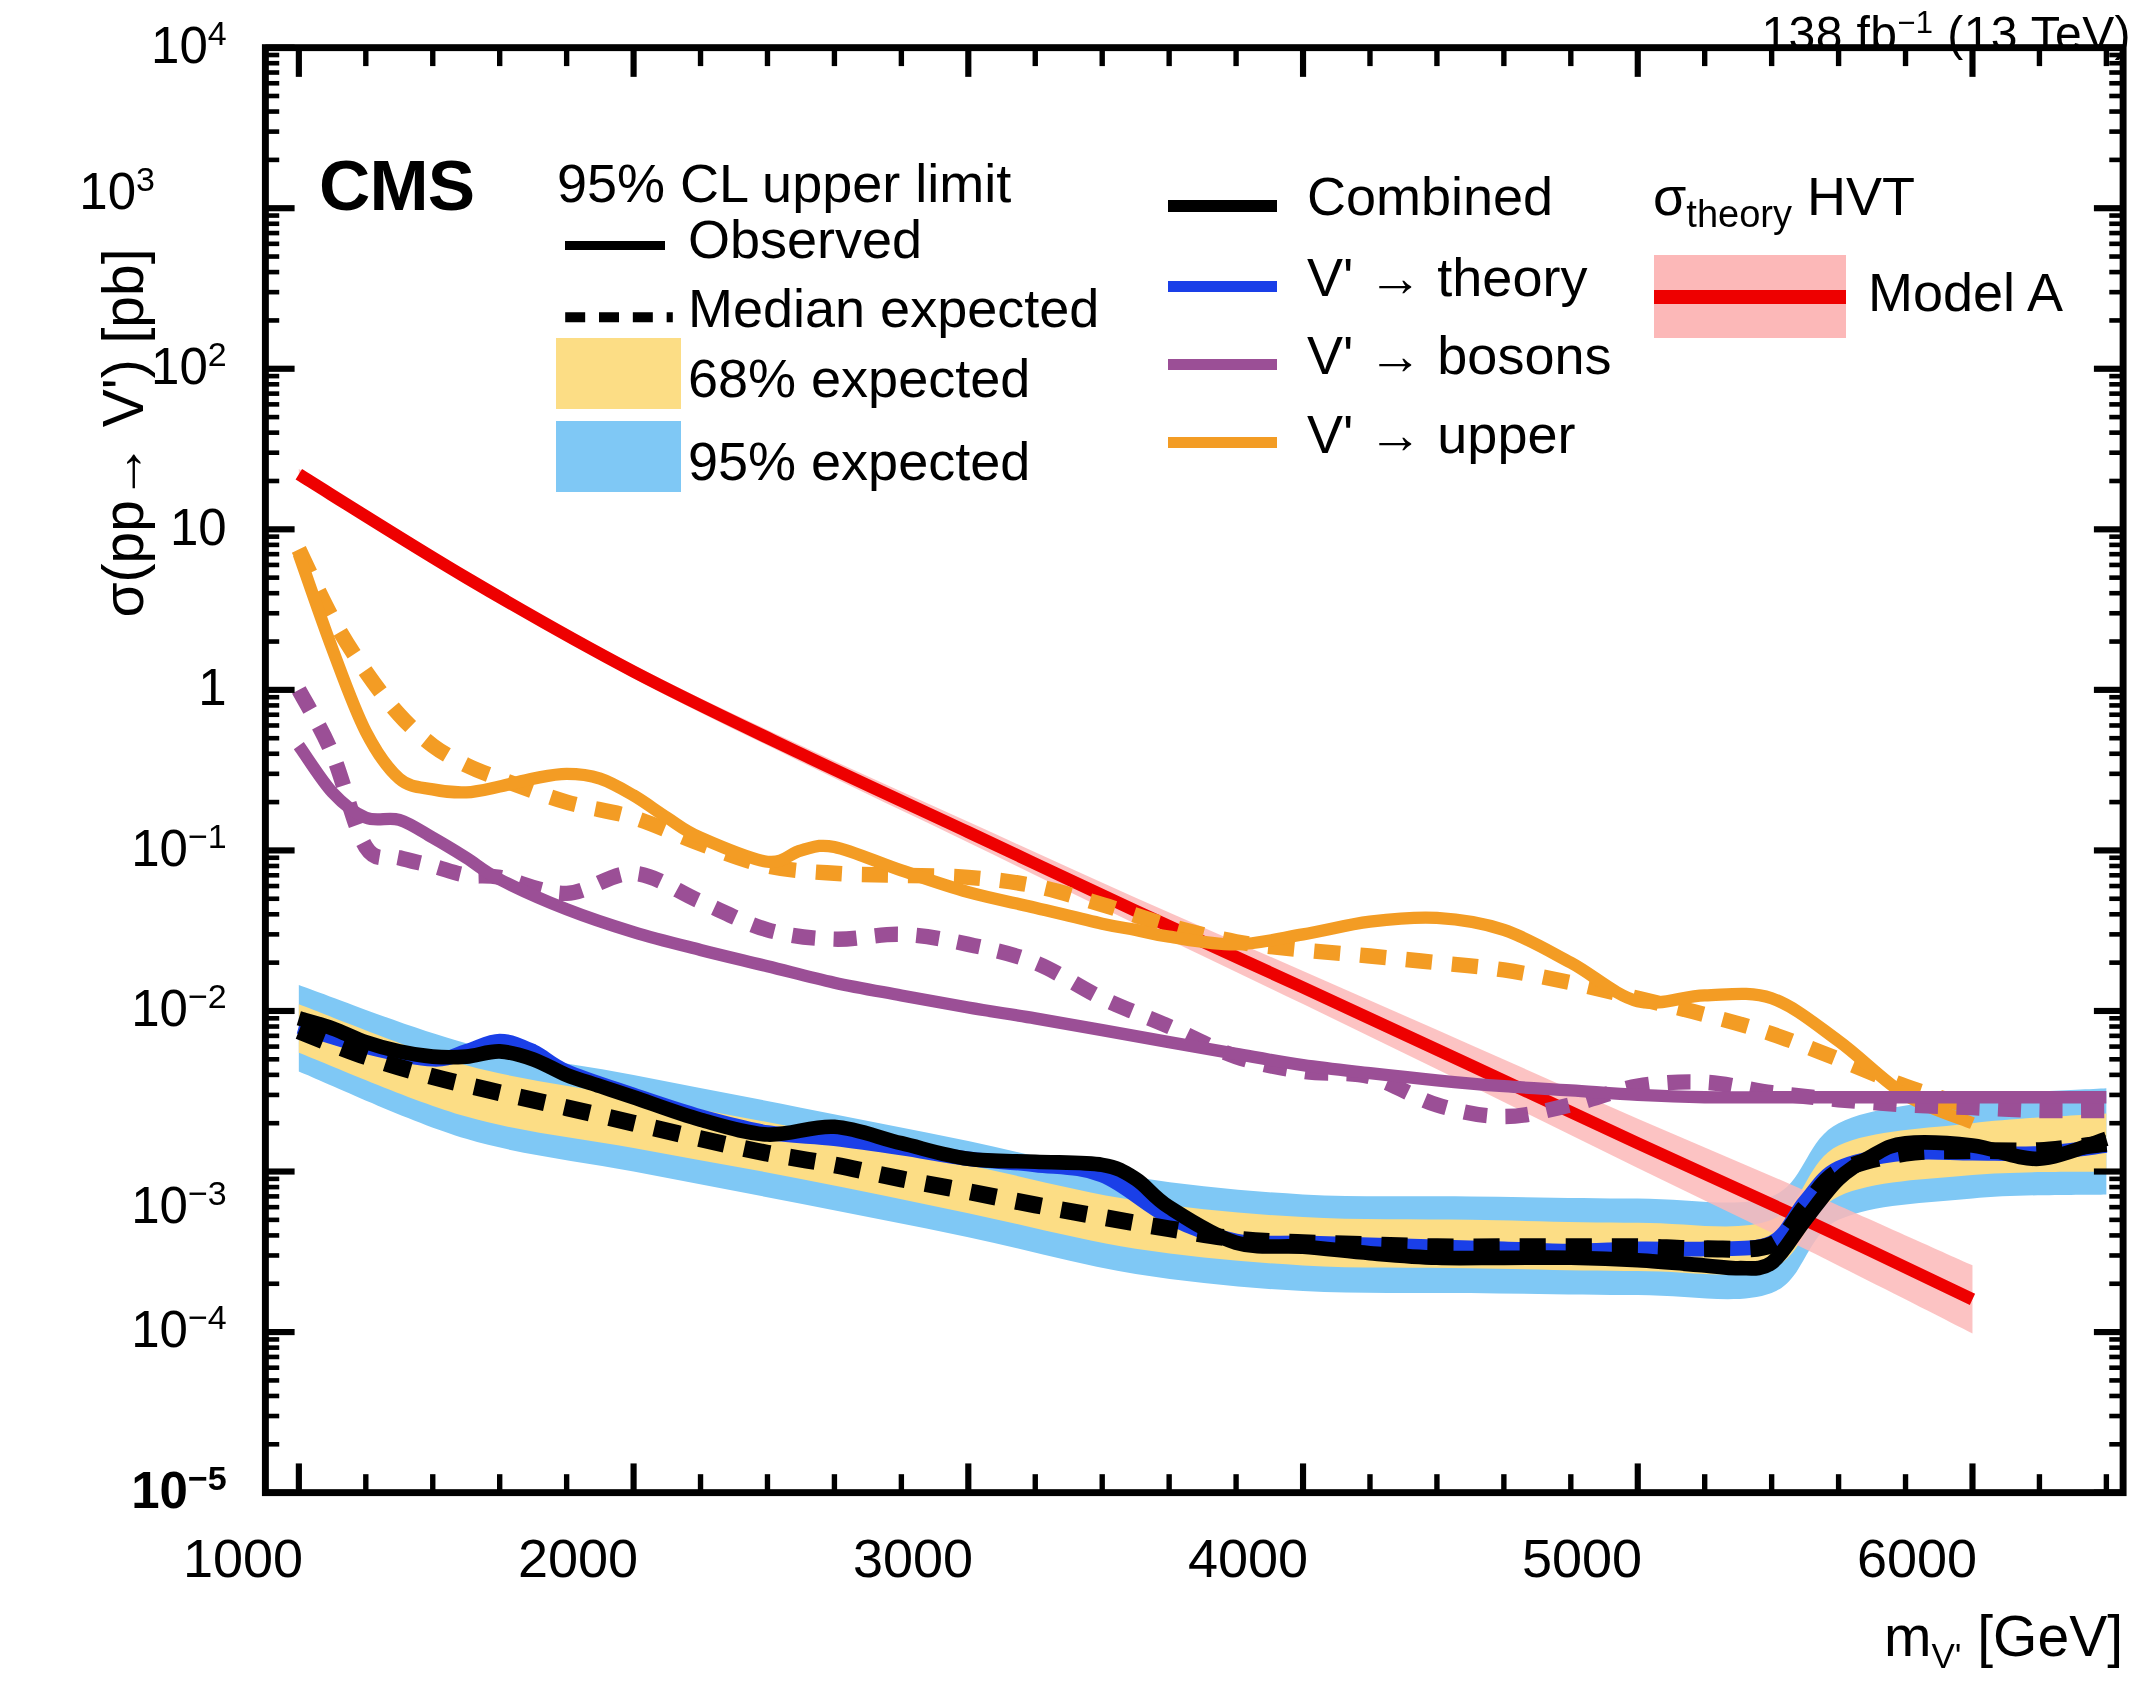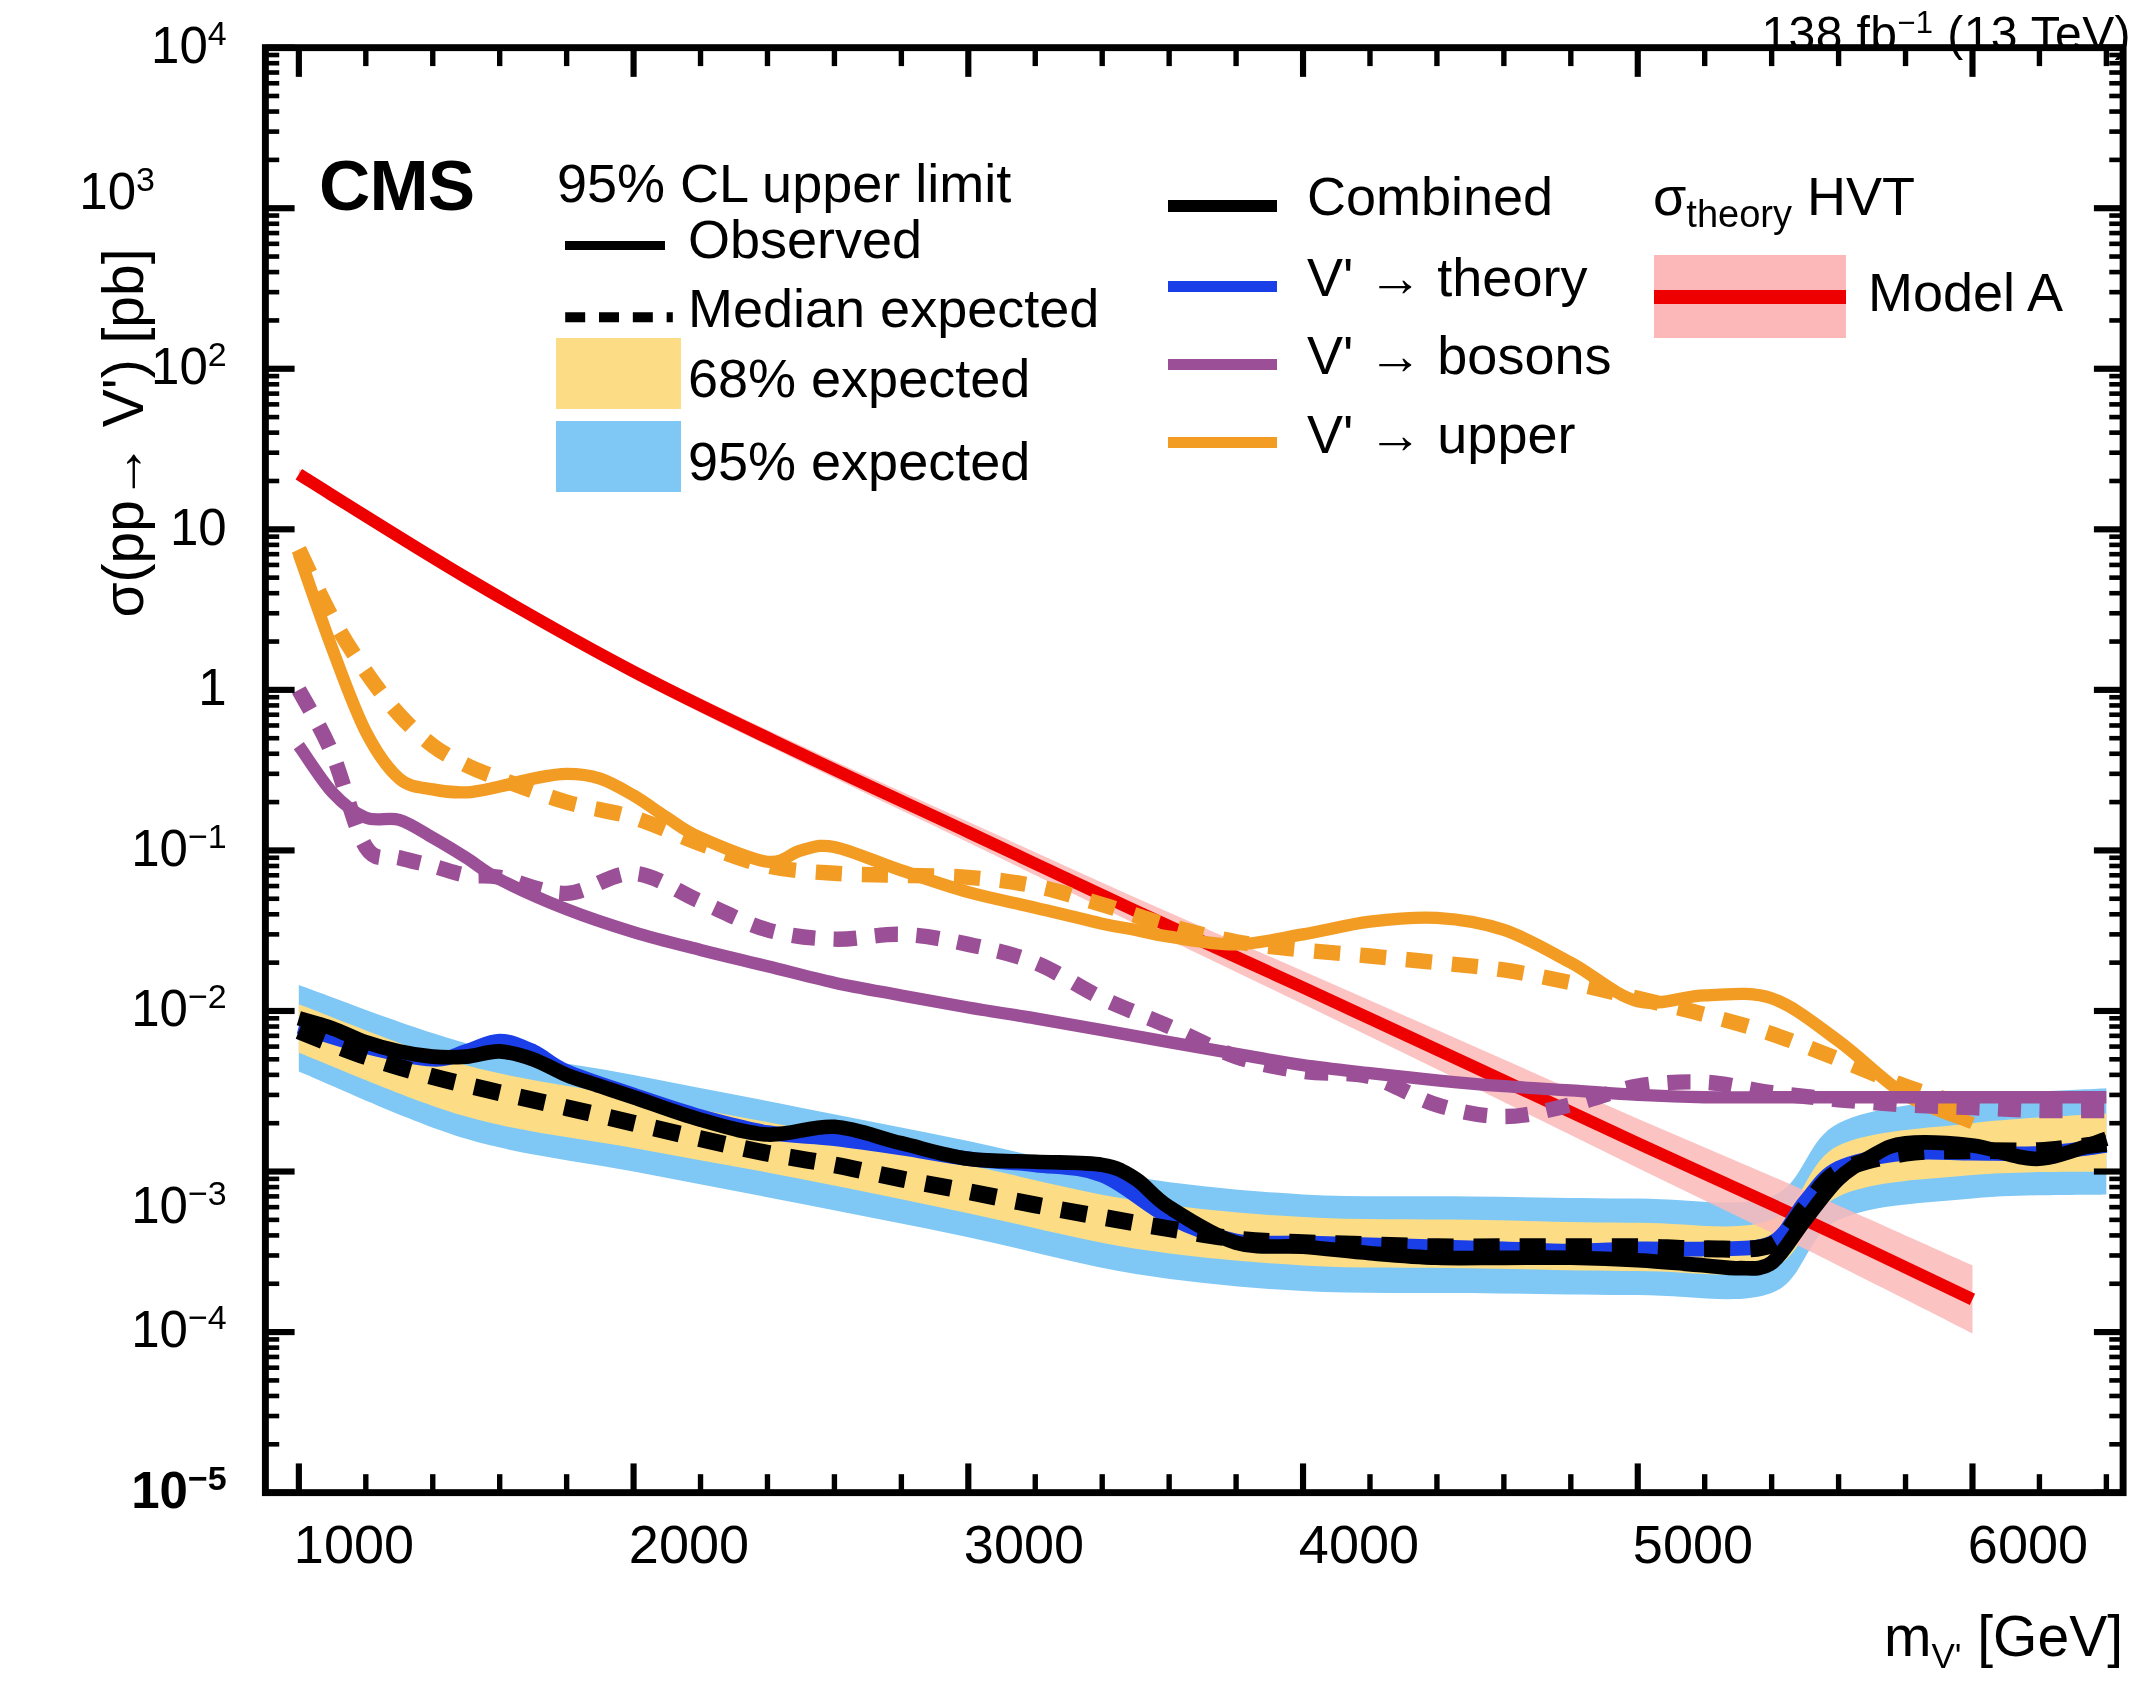--- a/index.html
+++ b/index.html
@@ -20,21 +20,21 @@
     font-size:57px; text-align:center; white-space:nowrap;
   }
   #xlabel{
     position:absolute; right:28px; top:1603px;
     font-size:57px; white-space:nowrap;
   }
   #xlabel .sub{font-size:35px; vertical-align:sub;}
 
   .ytick{position:absolute; font-size:51px; text-align:right; white-space:nowrap;}
   .ytick .sup{font-size:34px; vertical-align:super;}
-  .xtick{position:absolute; font-size:54px; text-align:right; white-space:nowrap;}
+  .xtick{position:absolute; font-size:54px; text-align:left; white-space:nowrap;margin-top:14px;}
 
   
   #legend{position:absolute; left:0; top:0; width:2151px; height:0.8px;}
   .cms{position:absolute; left:319px; top:145px; font-size:71px; font-weight:bold; letter-spacing:-0.8px;}
   .lg{position:absolute; font-size:54px; white-space:nowrap;}
   .sub{font-size:38px; vertical-align:sub;}
   .key{position:absolute;}
   .keyline{position:absolute; height:8.5px;}
   .keybox{position:absolute;}
   .keyband{position:absolute;}

